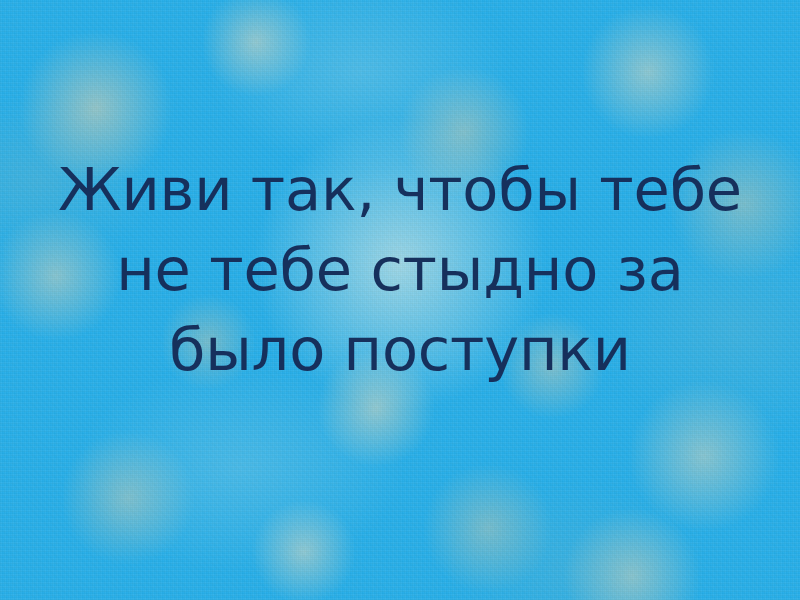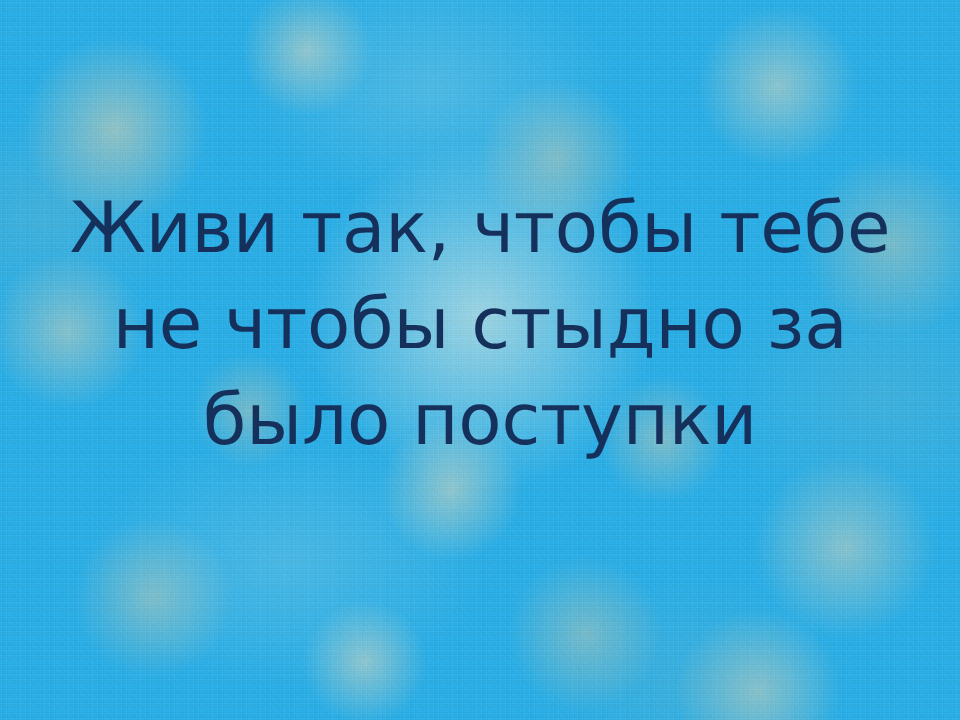--- a/index.html
+++ b/index.html
@@ -108,17 +108,17 @@
 <body>
 
 <div class="slide">
 
   <div class="paper-texture"></div>
   <div class="paper-grain"></div>
   <div class="paper-mottle"></div>
 
   <div class="quote-block">
     <p class="quote-line">Живи так, чтобы тебе</p>
-    <p class="quote-line">не чтобы стыдно за</p>
+    <p class="quote-line">не тебе стыдно за</p>
     <p class="quote-line">было поступки</p>
   </div>
 
 </div>
 
 </body></html>

